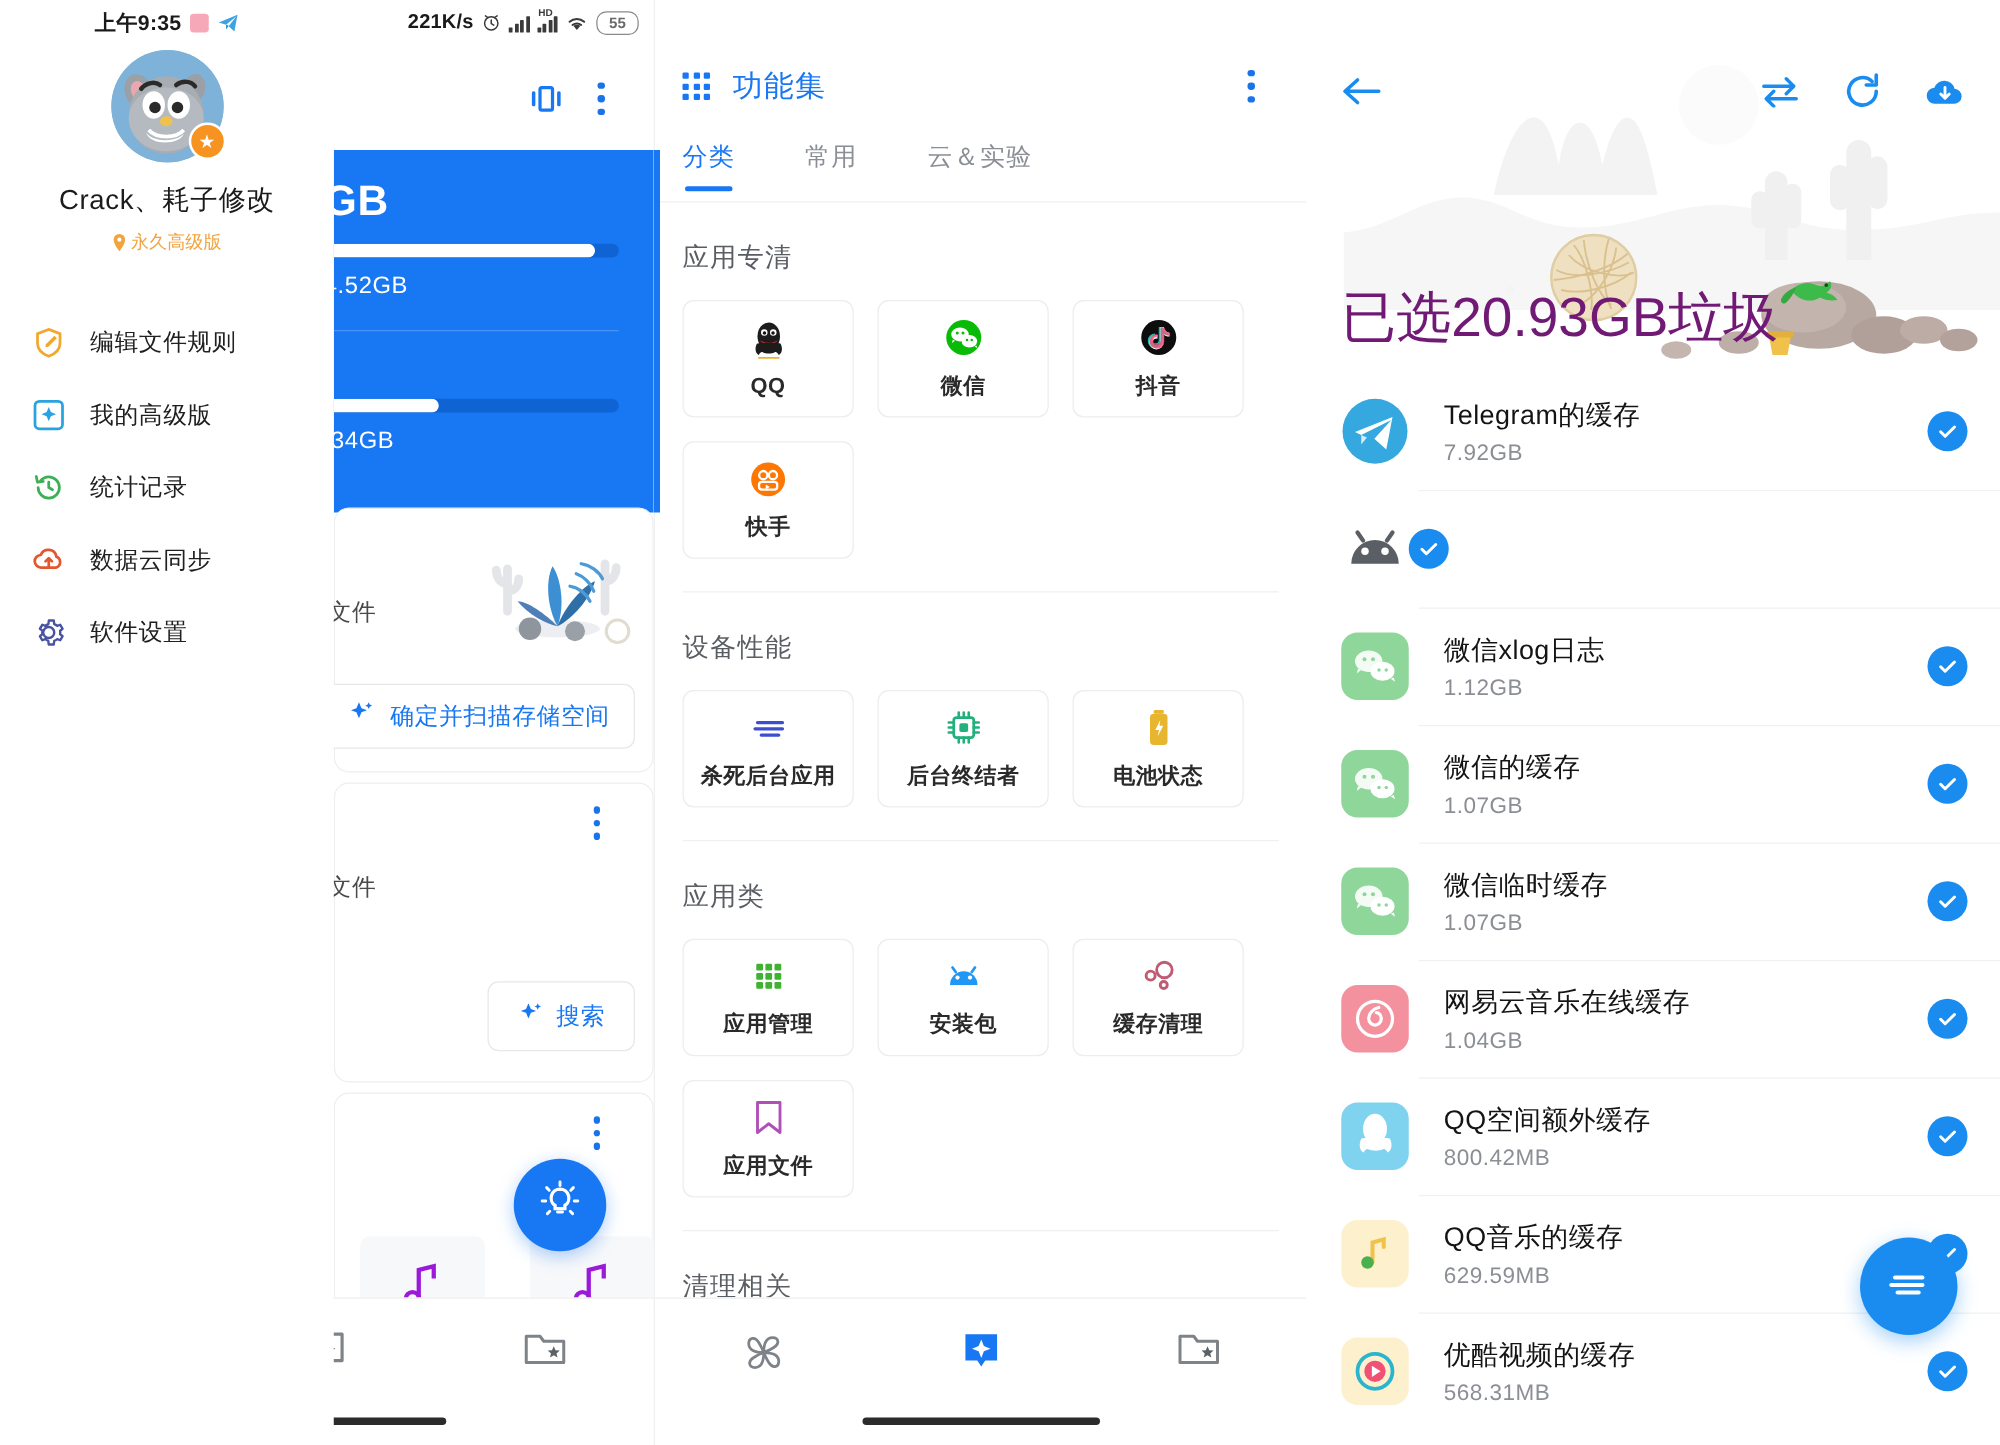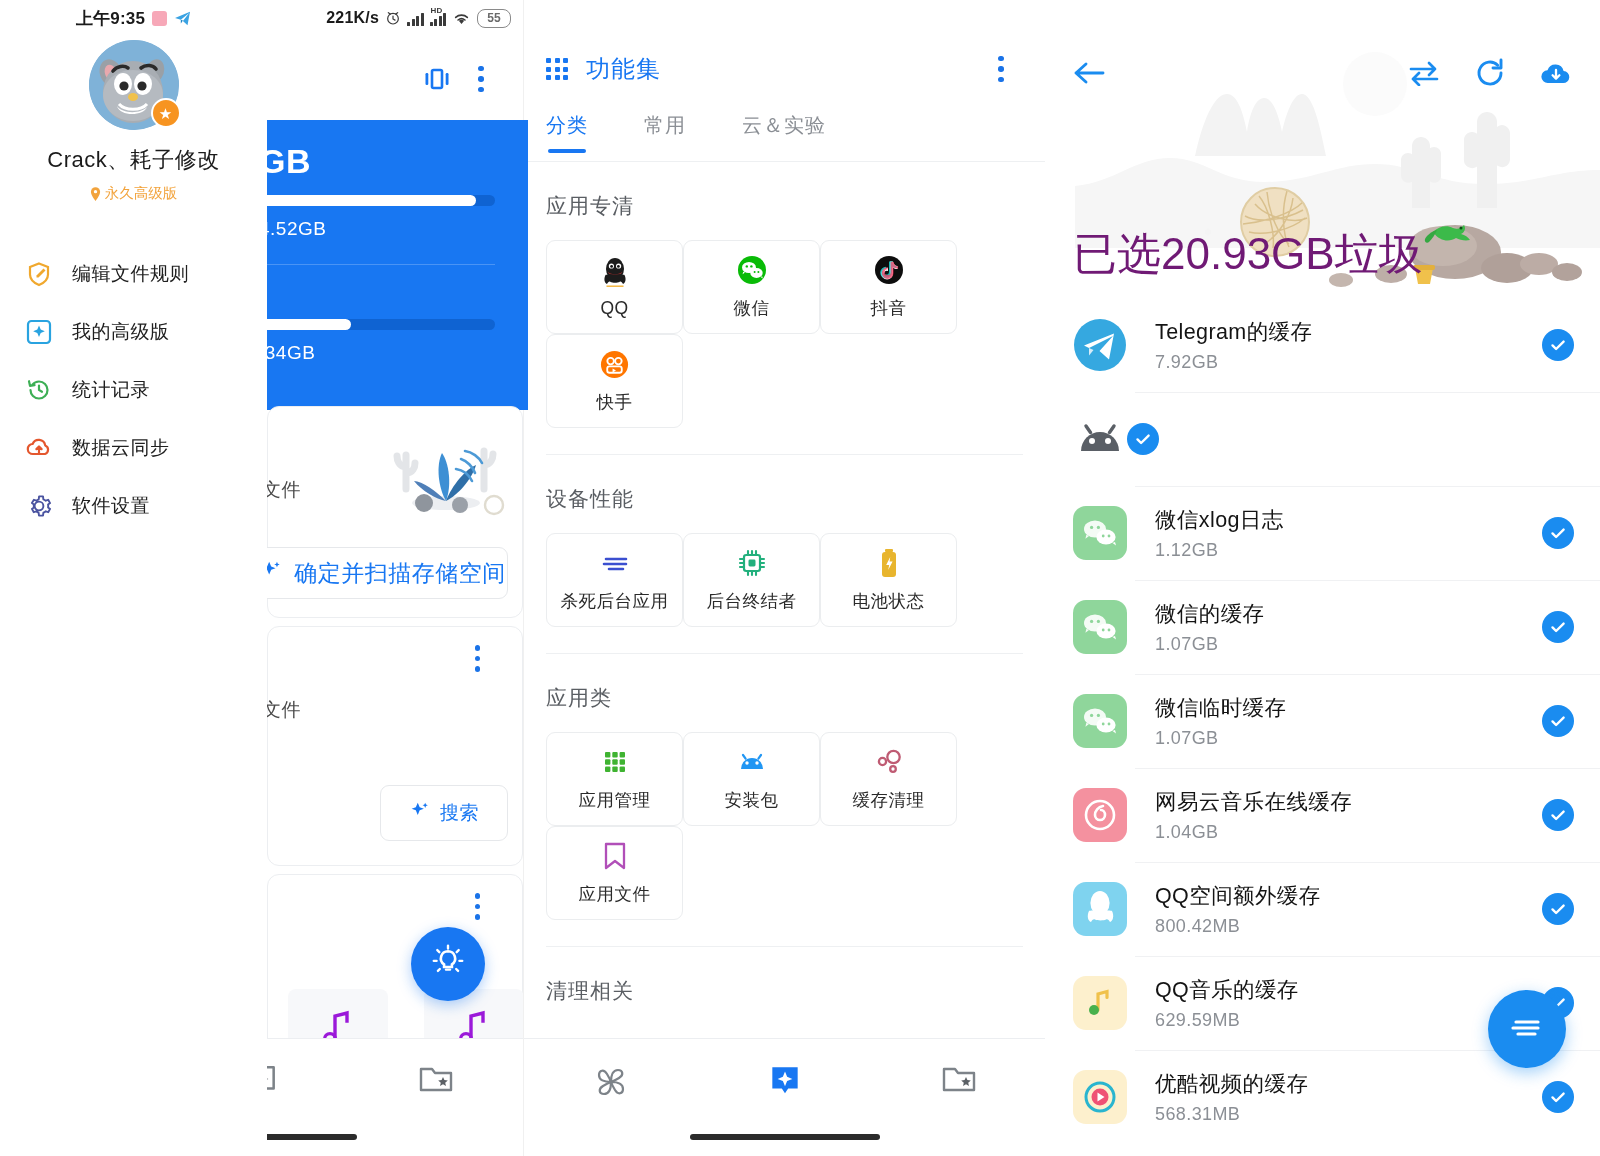--- a/index.html
+++ b/index.html
@@ -91,25 +91,25 @@
   }
   .wc1 { top:406px; height:212px; }
   .wc2 { top:626px; height:240px; }
   .wc3 { top:874px; height:180px; }
   .wc-label { position:absolute; left:-6px; top:70px; font-size:19px; color:#4a4a4a; letter-spacing:.5px; }
   .wc-kebab { position:absolute; right:42px; top:18px; }
   .plant-art { position:absolute; right:16px; top:18px; width:120px; height:96px; }
   .scanbtn {
     position:absolute; left:-10px; right:14px; bottom:18px; height:52px;
     border:1px solid #e6e8eb; border-radius:9px; display:flex; align-items:center;
-    justify-content:center; gap:12px; color:#1877f2; font-size:23px; cursor:pointer;
+    justify-content:center; gap:12px; color:#1877f2; font-size:19px; cursor:pointer;
     background:#fff; letter-spacing:.5px;
   }
   .searchbtn {
-    position:absolute; right:14px; bottom:24px; width:128px; height:56px;
+    position:absolute; right:14px; bottom:24px; width:118px; height:56px;
     border:1px solid #e6e8eb; border-radius:9px; display:flex; align-items:center;
     justify-content:center; gap:10px; color:#1877f2; font-size:19px; cursor:pointer;
     background:#fff; letter-spacing:.5px;
   }
   .minicards { position:absolute; left:20px; bottom:0; display:flex; gap:36px; }
   .minicard {
     width:100px; height:64px; background:#f7f8fa; border-radius:8px 8px 0 0;
     display:flex; align-items:flex-end; justify-content:center; padding-bottom:6px;
   }
   .fab-bulb {
@@ -137,21 +137,21 @@
   .p3-appbar { position:absolute; top:40px; left:0; right:0; height:58px; display:flex; align-items:center; padding:0 22px; }
   .p3-title { font-size:24px; color:#1877f2; margin-left:18px; letter-spacing:1px; }
   .grid-ico { display:grid; grid-template-columns:repeat(3,5px); grid-template-rows:repeat(3,5px); gap:3.5px; }
   .grid-ico i { background:#1877f2; display:block; border-radius:1px; }
   .p3-tabs { position:absolute; top:104px; left:0; right:0; height:58px; display:flex; align-items:center; padding-left:22px; gap:56px; border-bottom:1px solid #eef0f2; }
   .p3-tab { font-size:20px; color:#8b8f95; position:relative; cursor:pointer; padding-bottom:14px; letter-spacing:1px; }
   .p3-tab.active { color:#1877f2; }
   .p3-tab.active::after { content:""; position:absolute; left:2px; right:2px; bottom:0; height:4px; border-radius:3px; background:#1877f2; }
   .p3-body { position:absolute; top:162px; left:0; right:0; bottom:118px; overflow:hidden; }
   .sec-title { font-size:21px; color:#5a5e63; padding:30px 0 0 22px; letter-spacing:1px; }
-  .tile-grid { display:flex; flex-wrap:wrap; padding:20px 0 0 22px; }
+  .tile-grid { display:flex; flex-wrap:wrap; gap:19px; padding:20px 0 0 22px;font-weight:bold; }
   .tile {
     width:137px; height:94px; border:1px solid #ebedef; border-radius:9px; background:#fff;
     display:flex; flex-direction:column; align-items:center; justify-content:center; gap:10px; cursor:pointer;
   }
   .tile .tl { font-size:17.5px; color:#2a2a2a; letter-spacing:.5px; }
   .tile .ti { height:32px; display:flex; align-items:center; justify-content:center; }
   .sec-div { height:1px; background:#eef0f2; margin:26px 22px 0 22px; }
   .p3-bottomnav { left:523px; width:522px; }
   .blue-edge { position:absolute; left:523px; top:120px; width:5px; height:290px; background:#1877f2; z-index:15; }
 

